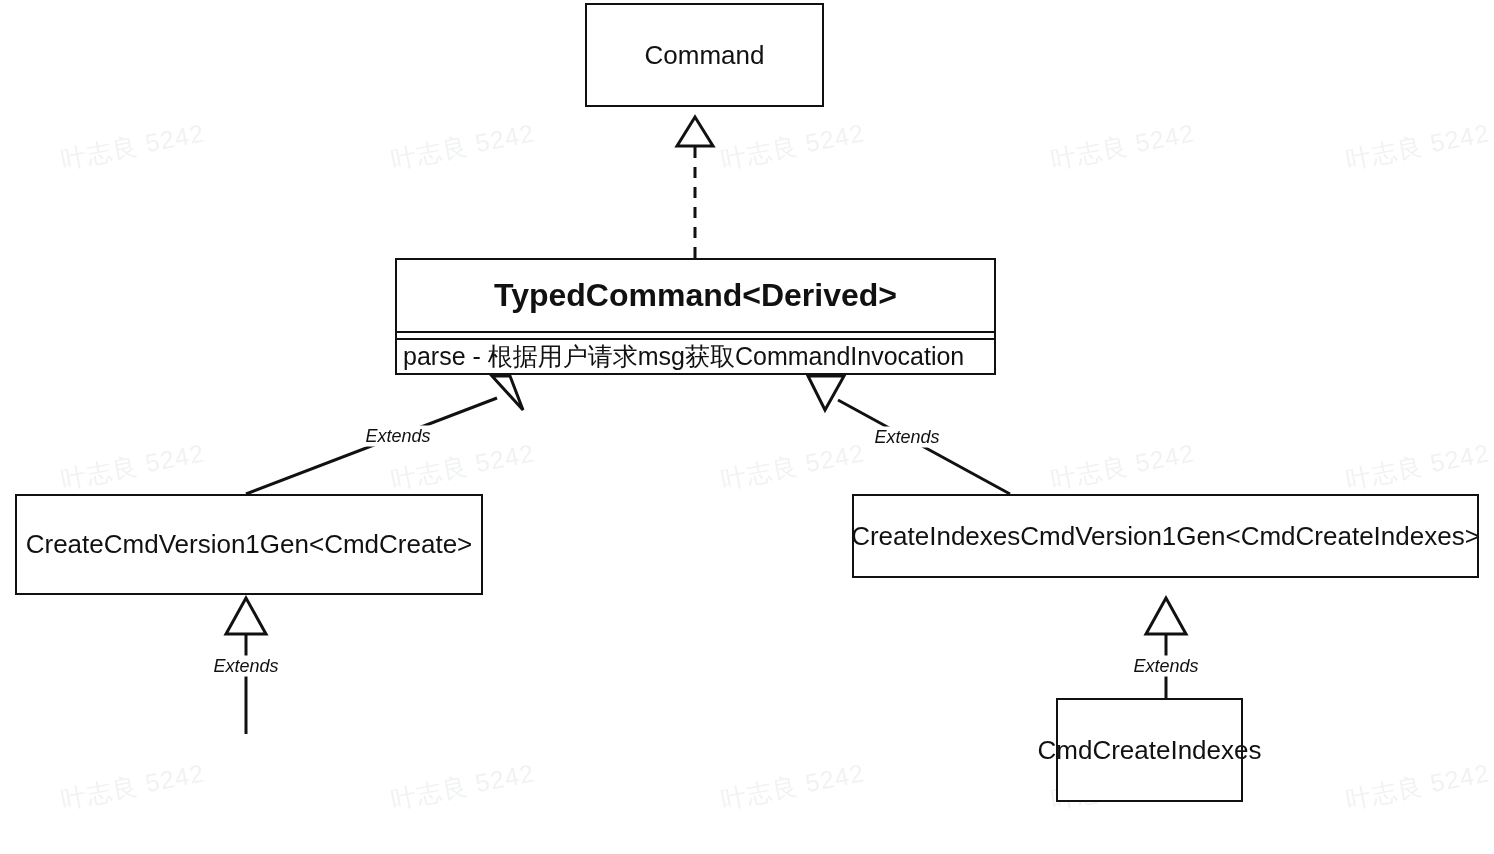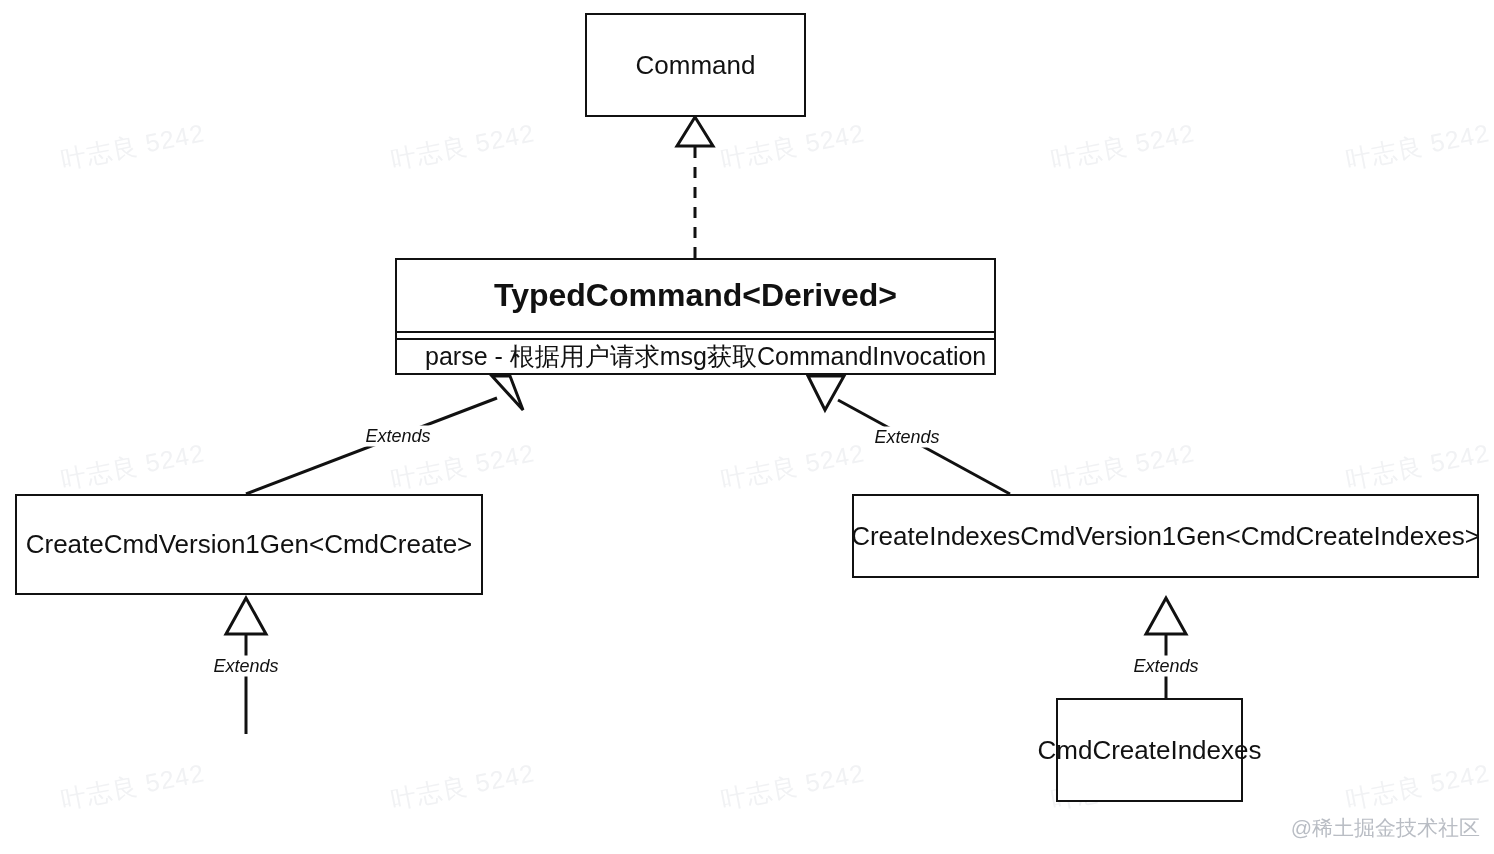--- a/index.html
+++ b/index.html
@@ -71,21 +71,21 @@
   .compartment-sep {
     height: 5px;
     border-top: 2px solid #111111;
     border-bottom: 2px solid #111111;
     box-sizing: content-box;
   }
   .node-members {
     flex: 1 1 auto;
     display: flex;
     align-items: center;
-    padding-left: 28px;
+    padding-left: 6px;
     font-size: 25px;
     color: #111111;
     white-space: nowrap;
   }
   .edge-label {
     position: absolute;
     z-index: 4;
     background: #ffffff;
     font-size: 18px;
     color: #111111;
@@ -149,21 +149,21 @@
       <line x1="246" y1="734" x2="246" y2="634" stroke="#111111" stroke-width="3"></line>
       <polygon points="246,598 226,634 266,634" fill="#ffffff" stroke="#111111" stroke-width="3" stroke-linejoin="miter"></polygon>
     </g>
 
     <g>
       <line x1="1166" y1="734" x2="1166" y2="634" stroke="#111111" stroke-width="3"></line>
       <polygon points="1166,598 1146,634 1186,634" fill="#ffffff" stroke="#111111" stroke-width="3" stroke-linejoin="miter"></polygon>
     </g>
   </svg>
 
-  <div class="node" style="left:585px; top:13px; width:221px; height:104px;">
+  <div class="node" style="left:585px; top:3px; width:239px; height:104px;">
     <div class="node-title-plain">Command</div>
   </div>
 
   <div class="node" style="left:395px; top:258px; width:601px; height:117px;">
     <div class="node-title-bold">TypedCommand&lt;Derived&gt;</div>
     <div class="compartment-sep"></div>
     <div class="node-members">parse - 根据用户请求msg获取CommandInvocation</div>
   </div>
 
   <div class="node" style="left:15px; top:494px; width:468px; height:101px;">
@@ -177,15 +177,14 @@
 
   <div class="node" style="left:1056px; top:698px; width:187px; height:104px;">
     <div class="node-title-plain">CmdCreateIndexes</div>
   </div>
 
   <div class="edge-label" style="left:398px; top:436px;">Extends</div>
   <div class="edge-label" style="left:907px; top:437px;">Extends</div>
   <div class="edge-label" style="left:246px; top:666px;">Extends</div>
   <div class="edge-label" style="left:1166px; top:666px;">Extends</div>
 
-  <div id="credit" style="color: rgb(185, 189, 196);">@稀土掘金技术社区</div>
 
 </div>
 
 </body></html>

